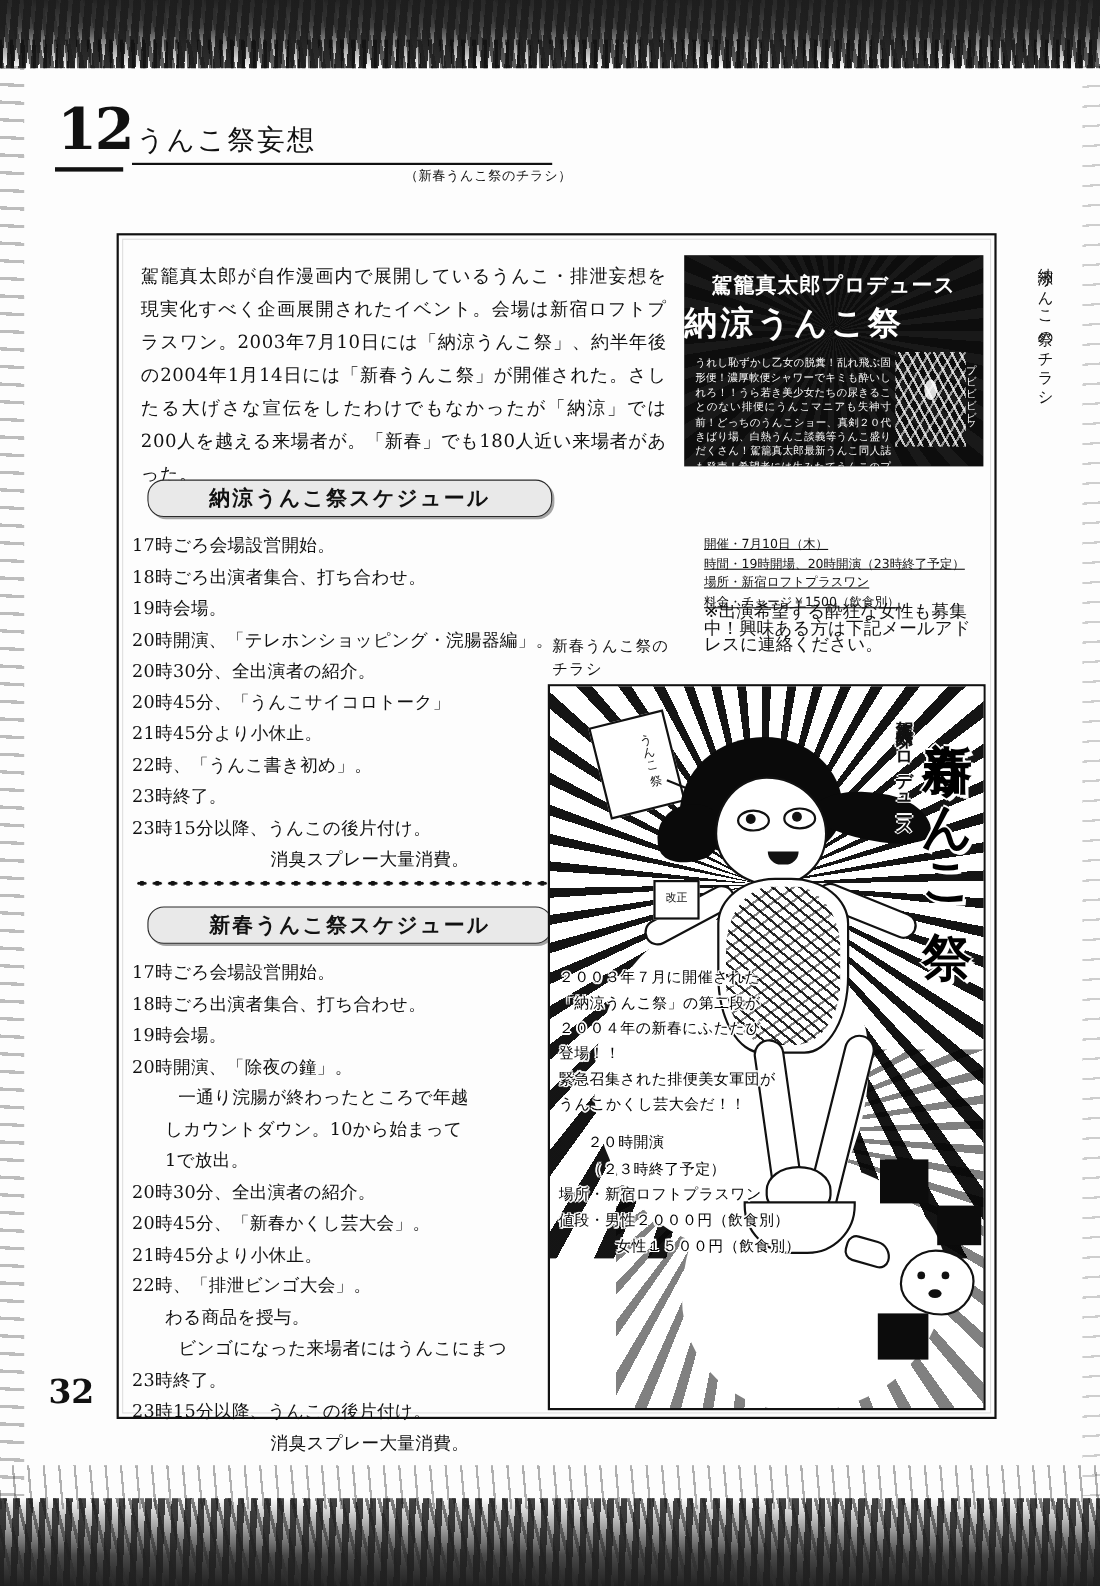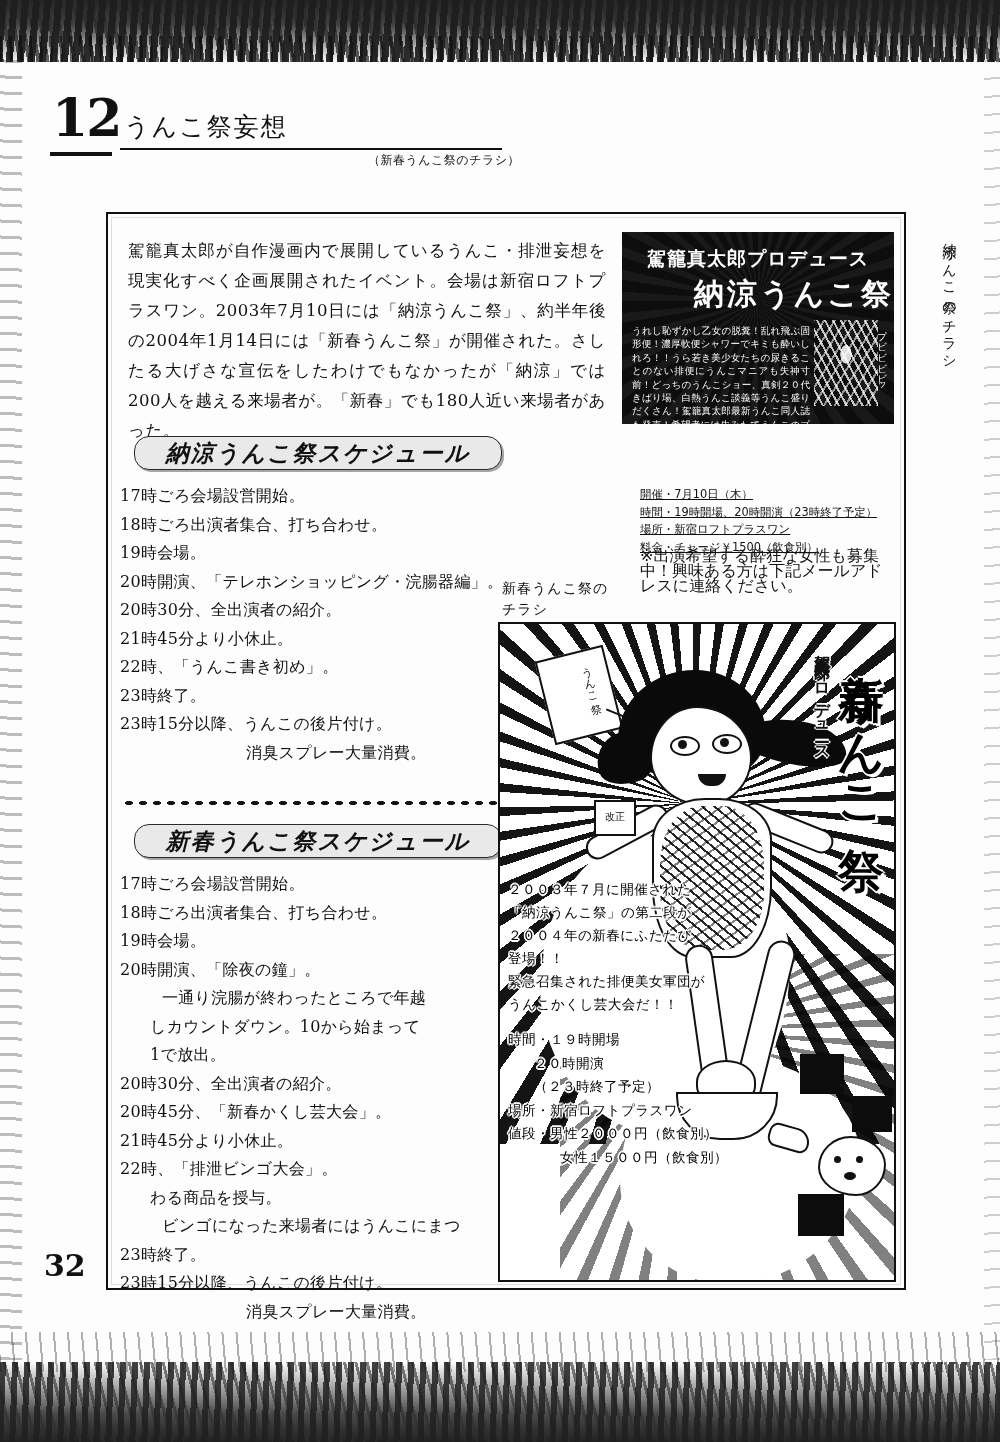--- a/index.html
+++ b/index.html
@@ -129,24 +129,23 @@
     width: 366px; height: 32px;
     background: #e9e9e9;
     border: 1px solid #2a2a2a;
     border-radius: 15px;
     box-shadow: 2px 2px 0 rgba(0,0,0,.35);
   }
   .sched-head span {
     display: block;
     text-align: center;
     line-height: 32px;
-    font-size: 23px;
+    font-size: 19px;
     font-weight: 700;
     letter-spacing: 2px;
-    font-style: italic;
   }
   .sched-body {
     position: absolute;
     width: 420px;
     font-size: 16px;
     line-height: 28.5px;
     letter-spacing: .3px;
     font-family: "DejaVu Serif", "Liberation Serif", serif;
   }
   .sched-body .ln { white-space: pre-wrap; }
@@ -177,21 +176,21 @@
     inset: 0;
     background:
       repeating-conic-gradient(from 0deg at 50% 36%, rgba(255,255,255,.05) 0deg 4deg, rgba(0,0,0,0) 4deg 9deg);
   }
   .f1-produce {
     position: absolute; left: 0; right: 0; top: 14px;
     text-align: center; font-size: 19px; font-weight: 700; letter-spacing: 1px;
   }
   .f1-title {
     position: absolute; left: 0; right: 0; top: 42px;
-    text-align: right; font-size: 30px; font-weight: 700; letter-spacing: 3px;
+    text-align: left; font-size: 30px; font-weight: 700; letter-spacing: 3px;
   }
   .f1-body {
     position: absolute; left: 10px; top: 92px; width: 178px;
     font-size: 9.6px; line-height: 13.4px; letter-spacing: 0px; text-align: justify;
   }
   .f1-bug {
     position: absolute; right: 16px; top: 88px; width: 64px; height: 86px;
     background:
       radial-gradient(ellipse at 50% 40%, rgba(255,255,255,.85) 0 12%, rgba(0,0,0,0) 13%),
       repeating-linear-gradient(62deg, rgba(255,255,255,.75) 0 2px, rgba(0,0,0,0) 2px 7px),
@@ -452,20 +451,21 @@
 
 <div class="sched-head" style="left:134px; top:436px;">
   <span>納涼うんこ祭スケジュール</span>
 </div>
 <div class="sched-body" style="left:120px; top:482px;">
   <div class="ln">17時ごろ会場設営開始。</div>
   <div class="ln">18時ごろ出演者集合、打ち合わせ。</div>
   <div class="ln">19時会場。</div>
   <div class="ln">20時開演、「テレホンショッピング・浣腸器編」。</div>
   <div class="ln">20時30分、全出演者の紹介。</div>
+  <div class="ln">20時45分、「うんこサイコロトーク」</div>
   <div class="ln">21時45分より小休止。</div>
   <div class="ln">22時、「うんこ書き初め」。</div>
   <div class="ln">23時終了。</div>
   <div class="ln">23時15分以降、うんこの後片付け。</div>
   <div class="ln ind3">消臭スプレー大量消費。</div>
 </div>
 
 <div class="dotted-sep"></div>
 
 <div class="sched-head" style="left:134px; top:824px;">
@@ -556,21 +556,20 @@
   <div class="f2-desc">
     <div>２００３年７月に開催された</div>
     <div>「納涼うんこ祭」の第二段が</div>
     <div>２００４年の新春にふたたび</div>
     <div>登場！！</div>
     <div>緊急召集された排便美女軍団が</div>
     <div>うんこかくし芸大会だ！！</div>
   </div>
 
   <div class="f2-info">
-    <div>時間・１９時開場</div>
     <div class="pad1">２０時開演</div>
     <div class="pad1">（２３時終了予定）</div>
     <div>場所・新宿ロフトプラスワン</div>
     <div>値段・男性２０００円（飲食別）</div>
     <div class="pad2">女性１５００円（飲食別）</div>
   </div>
 </div>
 
 <div class="page-num">32</div>
 

